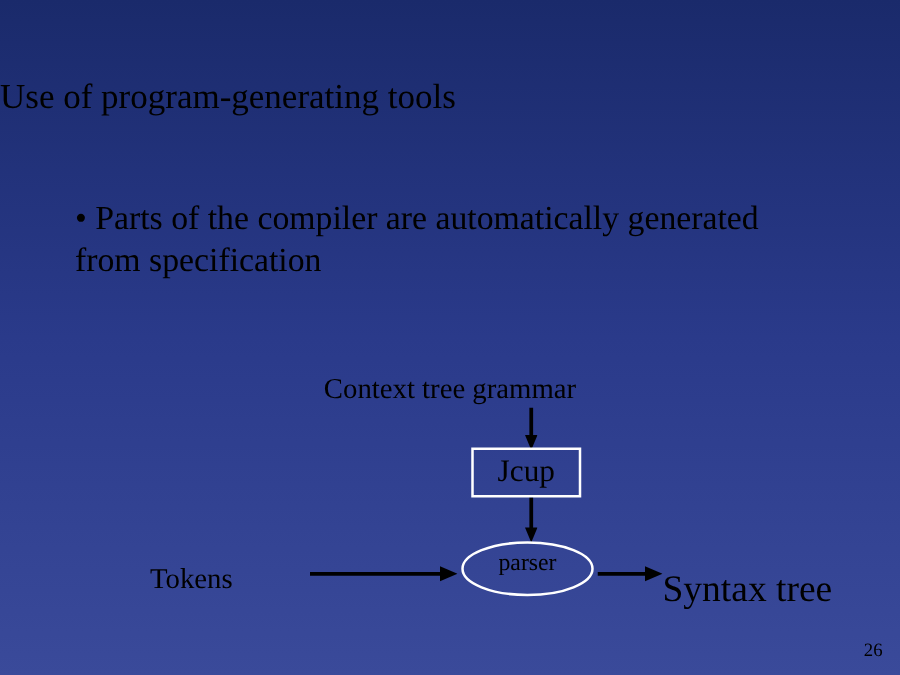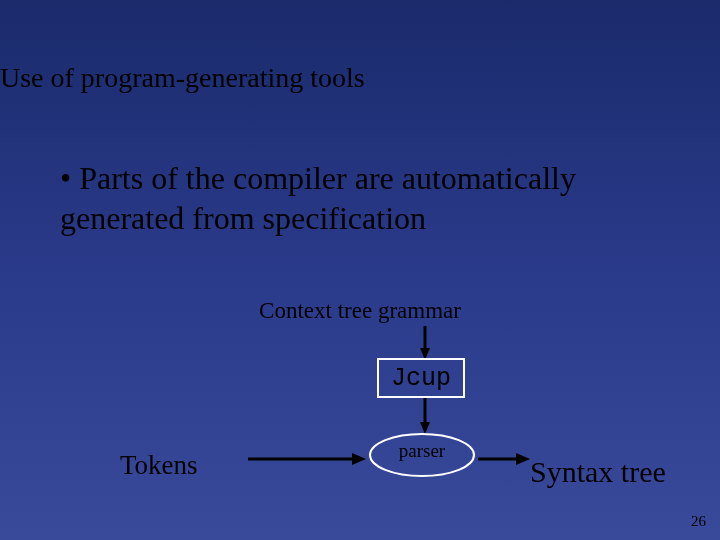--- a/index.html
+++ b/index.html
@@ -17,21 +17,21 @@
     width: 100%;
     text-align: left;
     font-size: 28px;
     font-weight: normal;
   }
   .bullet {
     position: absolute;
     top: 158px;
     left: 60px;
     right: 60px;
-    font-size: 32px;
+    font-size: 27px;
     line-height: 1.25;
   }
   .bullet::before {
     content: "• ";
   }
   .cfg {
     position: absolute;
     top: 298px;
     left: 0;
     width: 100%;
@@ -47,21 +47,20 @@
     position: absolute;
     top: 358px;
     left: 377px;
     width: 88px;
     height: 40px;
     border: 2px solid #fff;
     display: flex;
     align-items: center;
     justify-content: center;
     font-size: 25px;
-    font-family: Liberation Mono, monospace;
   }
   .arrow-down-2 {
     position: absolute;
     top: 398px;
     left: 420px;
   }
   .parser-oval {
     position: absolute;
     top: 432px;
     left: 368px;
@@ -73,21 +72,21 @@
     top: 440px;
     left: 368px;
     width: 108px;
     text-align: center;
     font-size: 19px;
   }
   .tokens {
     position: absolute;
     top: 450px;
     left: 120px;
-    font-size: 27px;
+    font-size: 23px;
   }
   .arrow-right {
     position: absolute;
     top: 449px;
     left: 248px;
   }
   .syntax {
     position: absolute;
     top: 455px;
     left: 530px;

